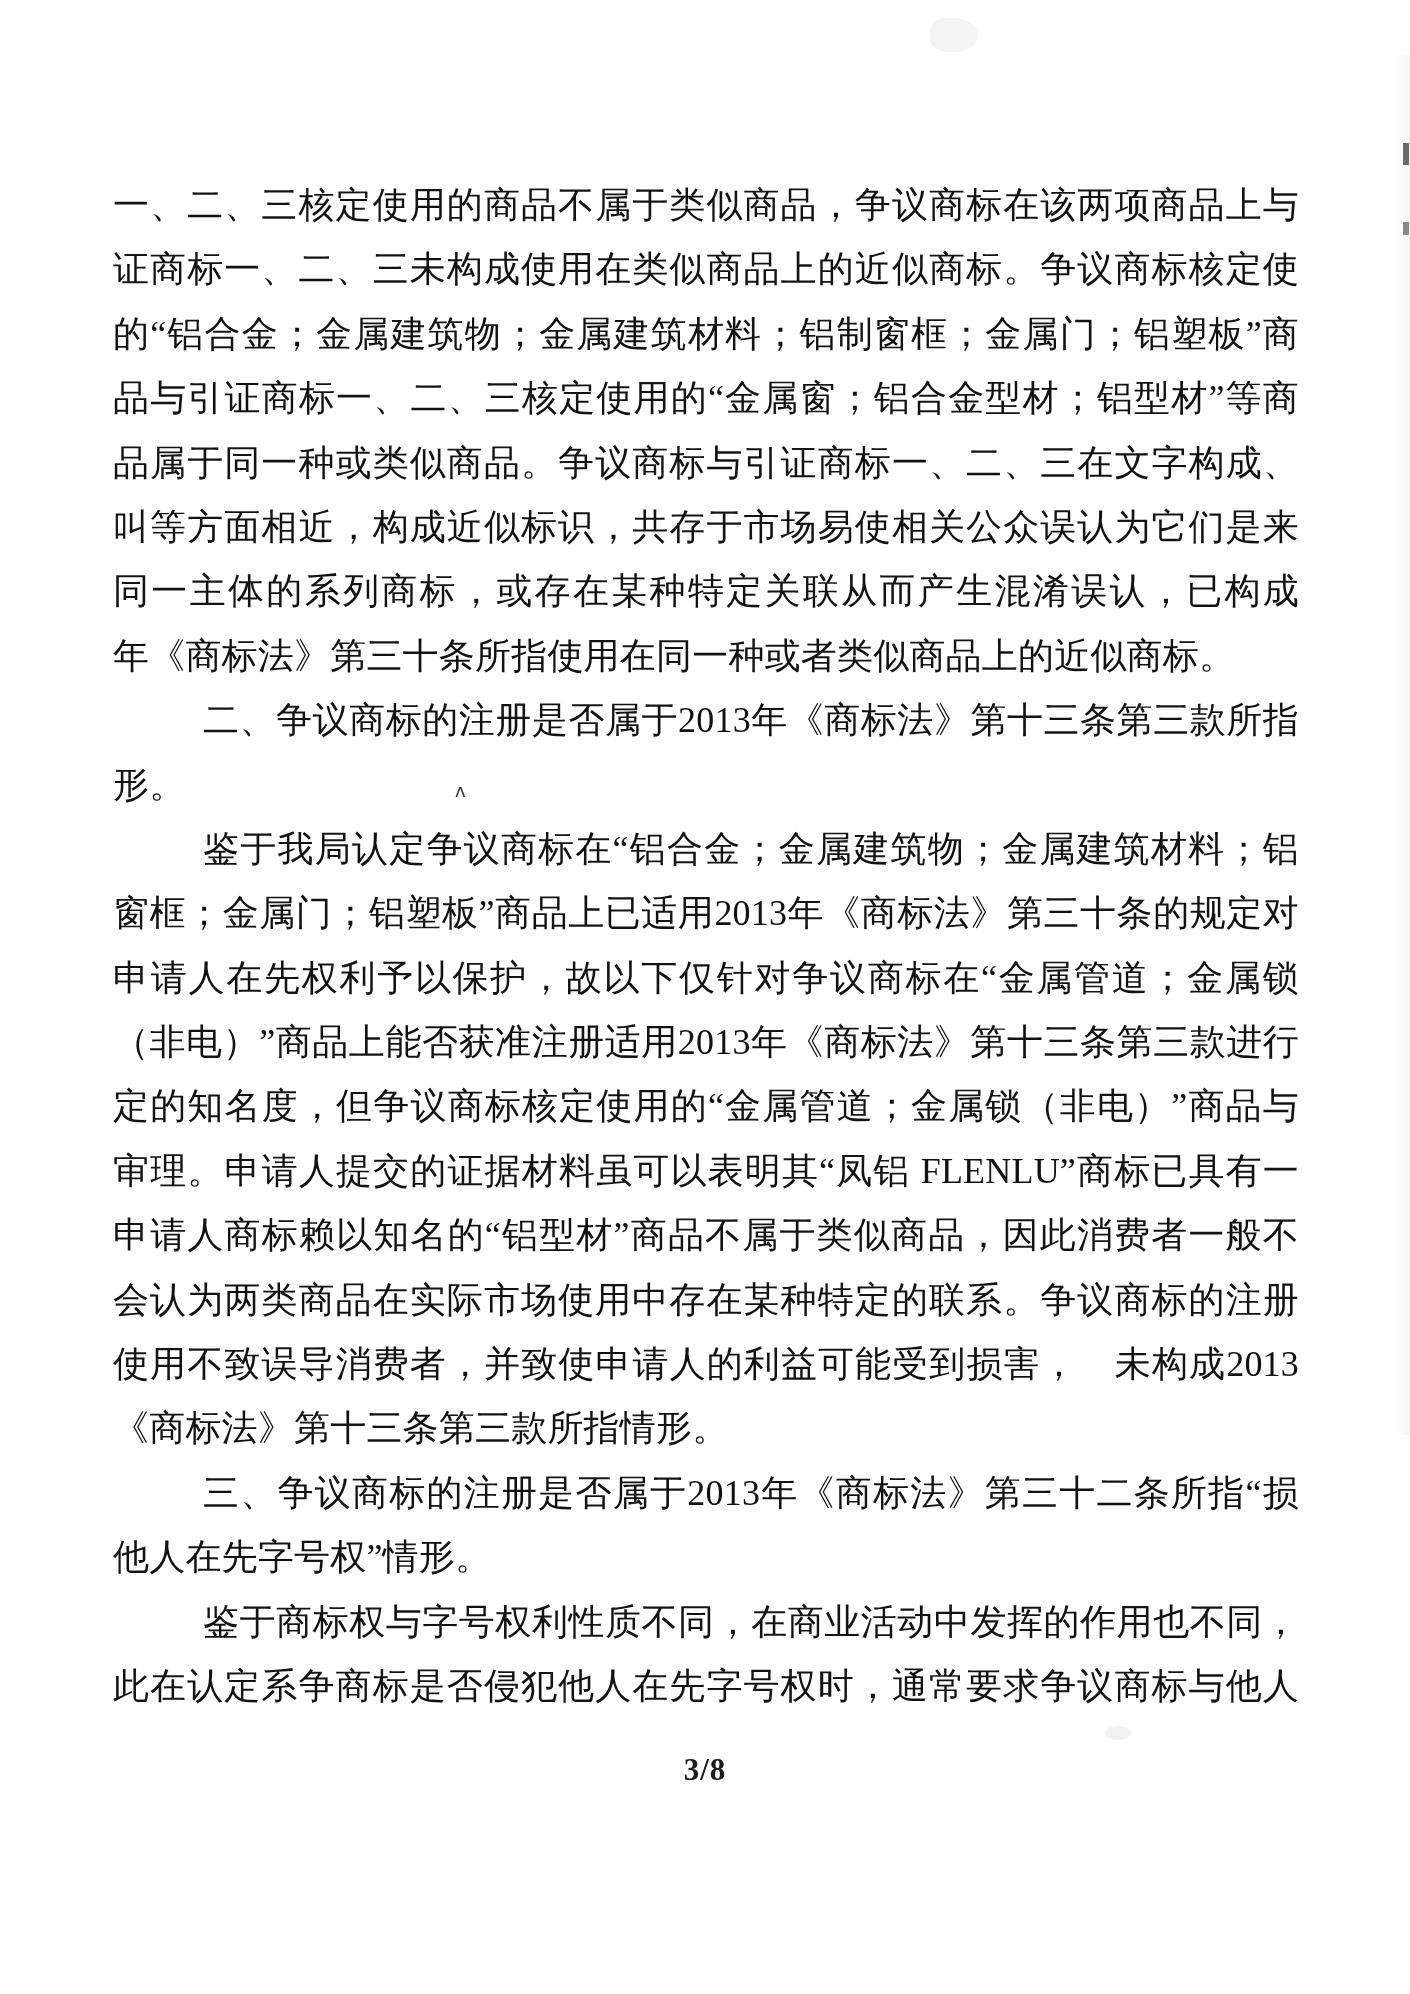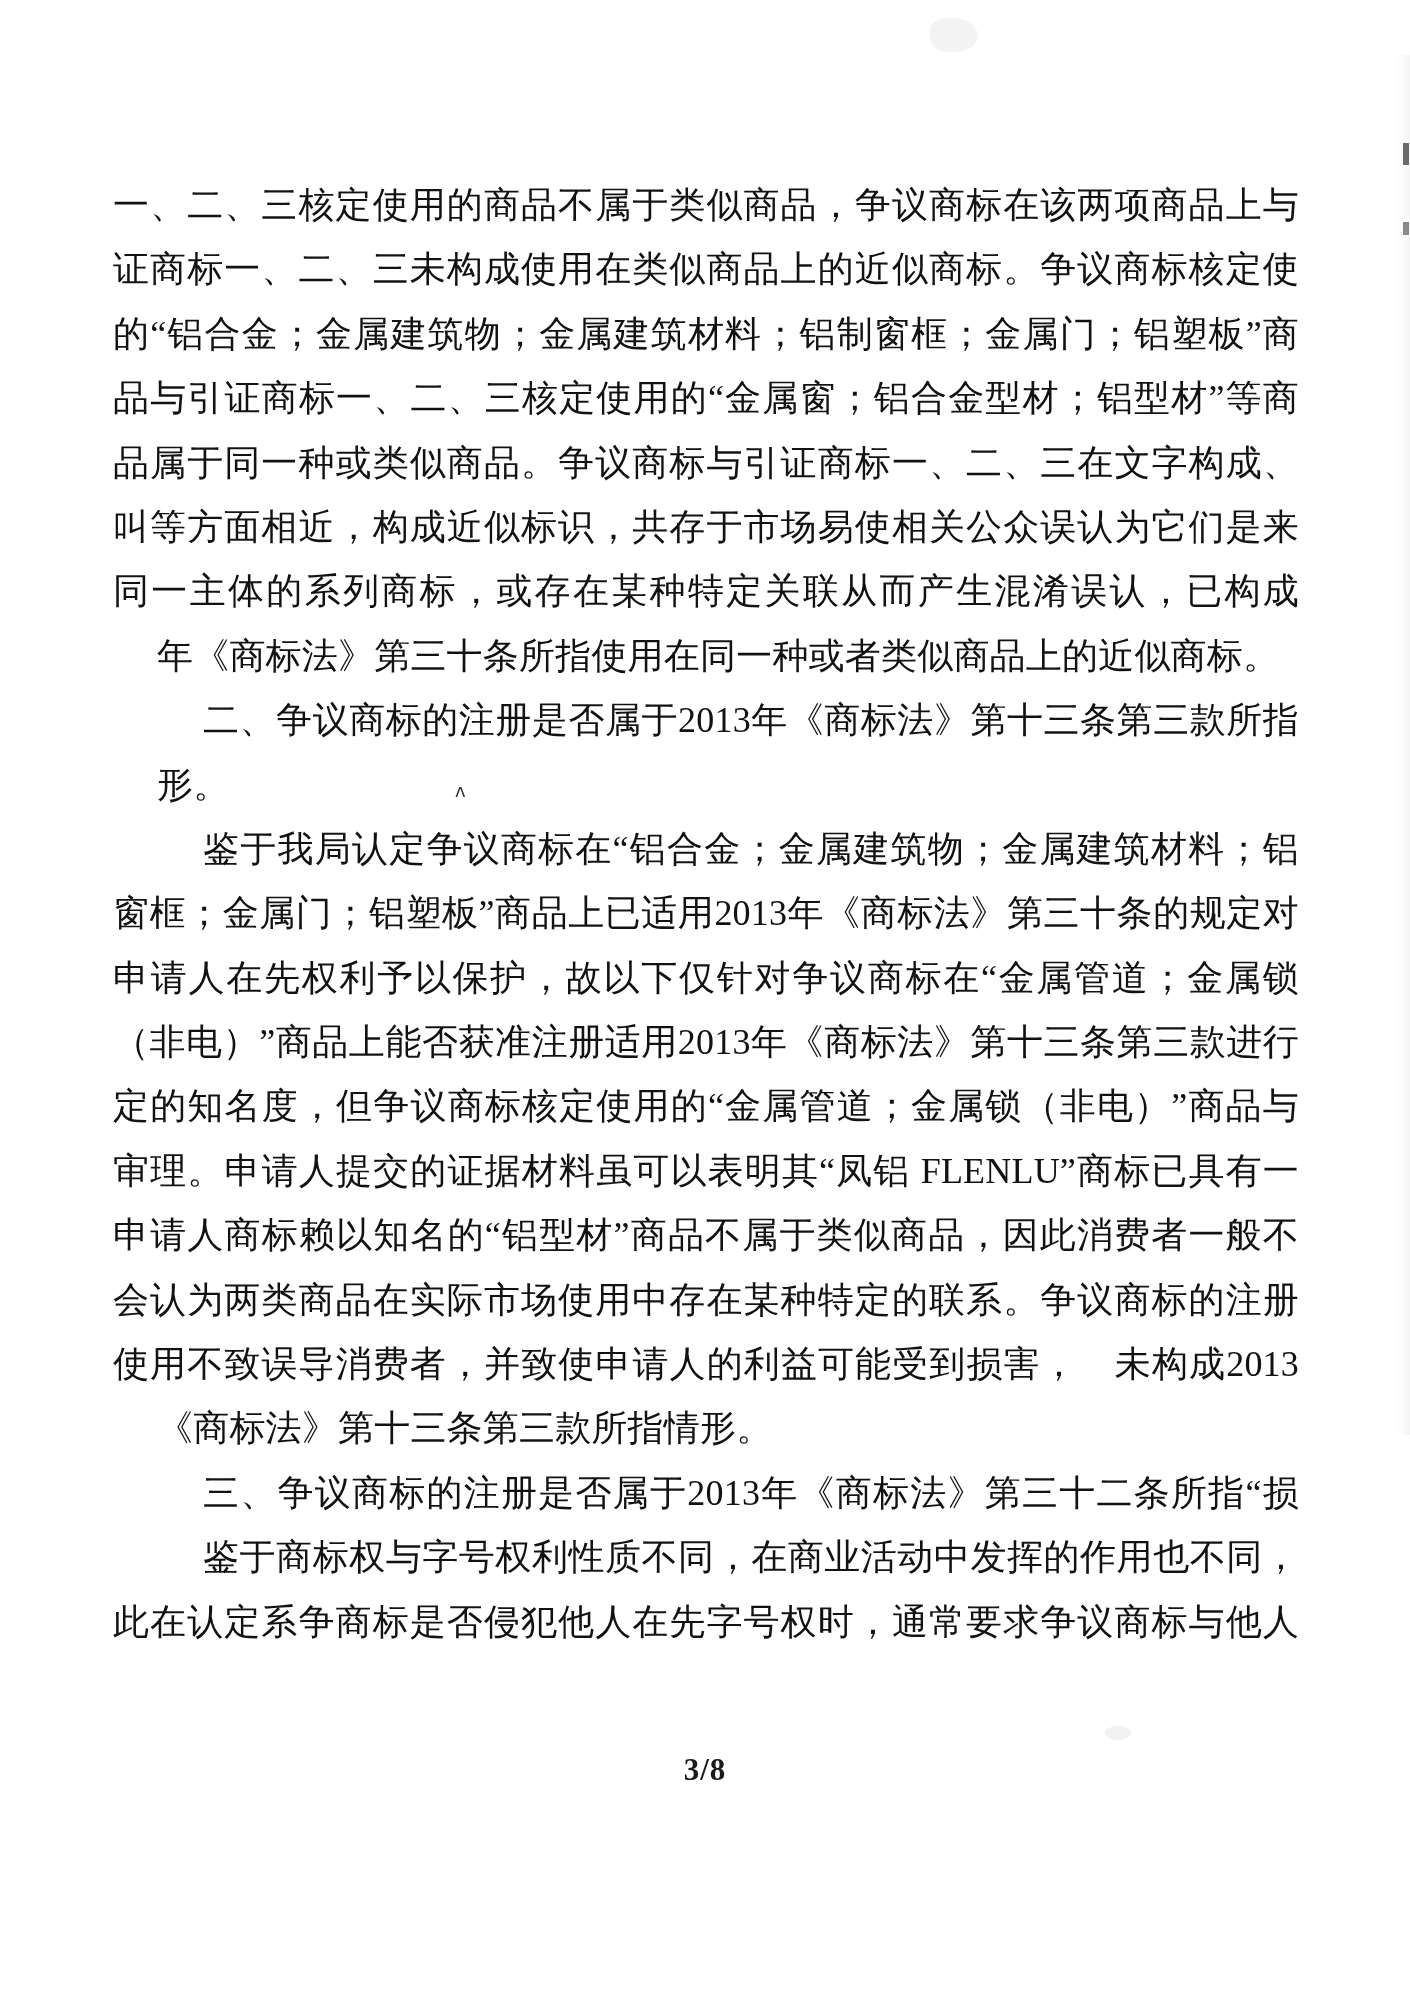--- a/index.html
+++ b/index.html
@@ -27,21 +27,20 @@
   }
   .line {
     text-align: justify;
     text-align-last: justify;
     white-space: pre-wrap;
     height: 64.4px;
     overflow: hidden;
   }
   .line.flush {
     text-align-last: left;
-    margin-left: 44px;
   }
   .line.indent {
     text-indent: 90px;
   }
   .page-number {
     position: absolute;
     top: 1752px;
     left: 0;
     right: 0;
     text-align: center;
@@ -117,20 +116,21 @@
       <div class="line">窗框；金属门；铝塑板”商品上已适用2013年《商标法》第三十条的规定对</div>
       <div class="line">申请人在先权利予以保护，故以下仅针对争议商标在“金属管道；金属锁</div>
       <div class="line">（非电）”商品上能否获准注册适用2013年《商标法》第十三条第三款进行</div>
       <div class="line">定的知名度，但争议商标核定使用的“金属管道；金属锁（非电）”商品与</div>
       <div class="line">审理。申请人提交的证据材料虽可以表明其“凤铝 FLENLU”商标已具有一</div>
       <div class="line">申请人商标赖以知名的“铝型材”商品不属于类似商品，因此消费者一般不</div>
       <div class="line">会认为两类商品在实际市场使用中存在某种特定的联系。争议商标的注册和</div>
       <div class="line">使用不致误导消费者，并致使申请人的利益可能受到损害，　未构成2013年</div>
       <div class="line flush">《商标法》第十三条第三款所指情形。</div>
       <div class="line indent">三、争议商标的注册是否属于2013年《商标法》第三十二条所指“损害</div>
+      <div class="line flush">他人在先字号权”情形。</div>
       <div class="line indent">鉴于商标权与字号权利性质不同，在商业活动中发挥的作用也不同，因</div>
       <div class="line">此在认定系争商标是否侵犯他人在先字号权时，通常要求争议商标与他人在</div>
     </div>
 
   <div class="page-number">3/8</div>
 
   <div class="artifact caret-mark">ʌ</div>
 
   <div class="artifact smudge-top"></div>
   <div class="artifact edge-streak"></div>

